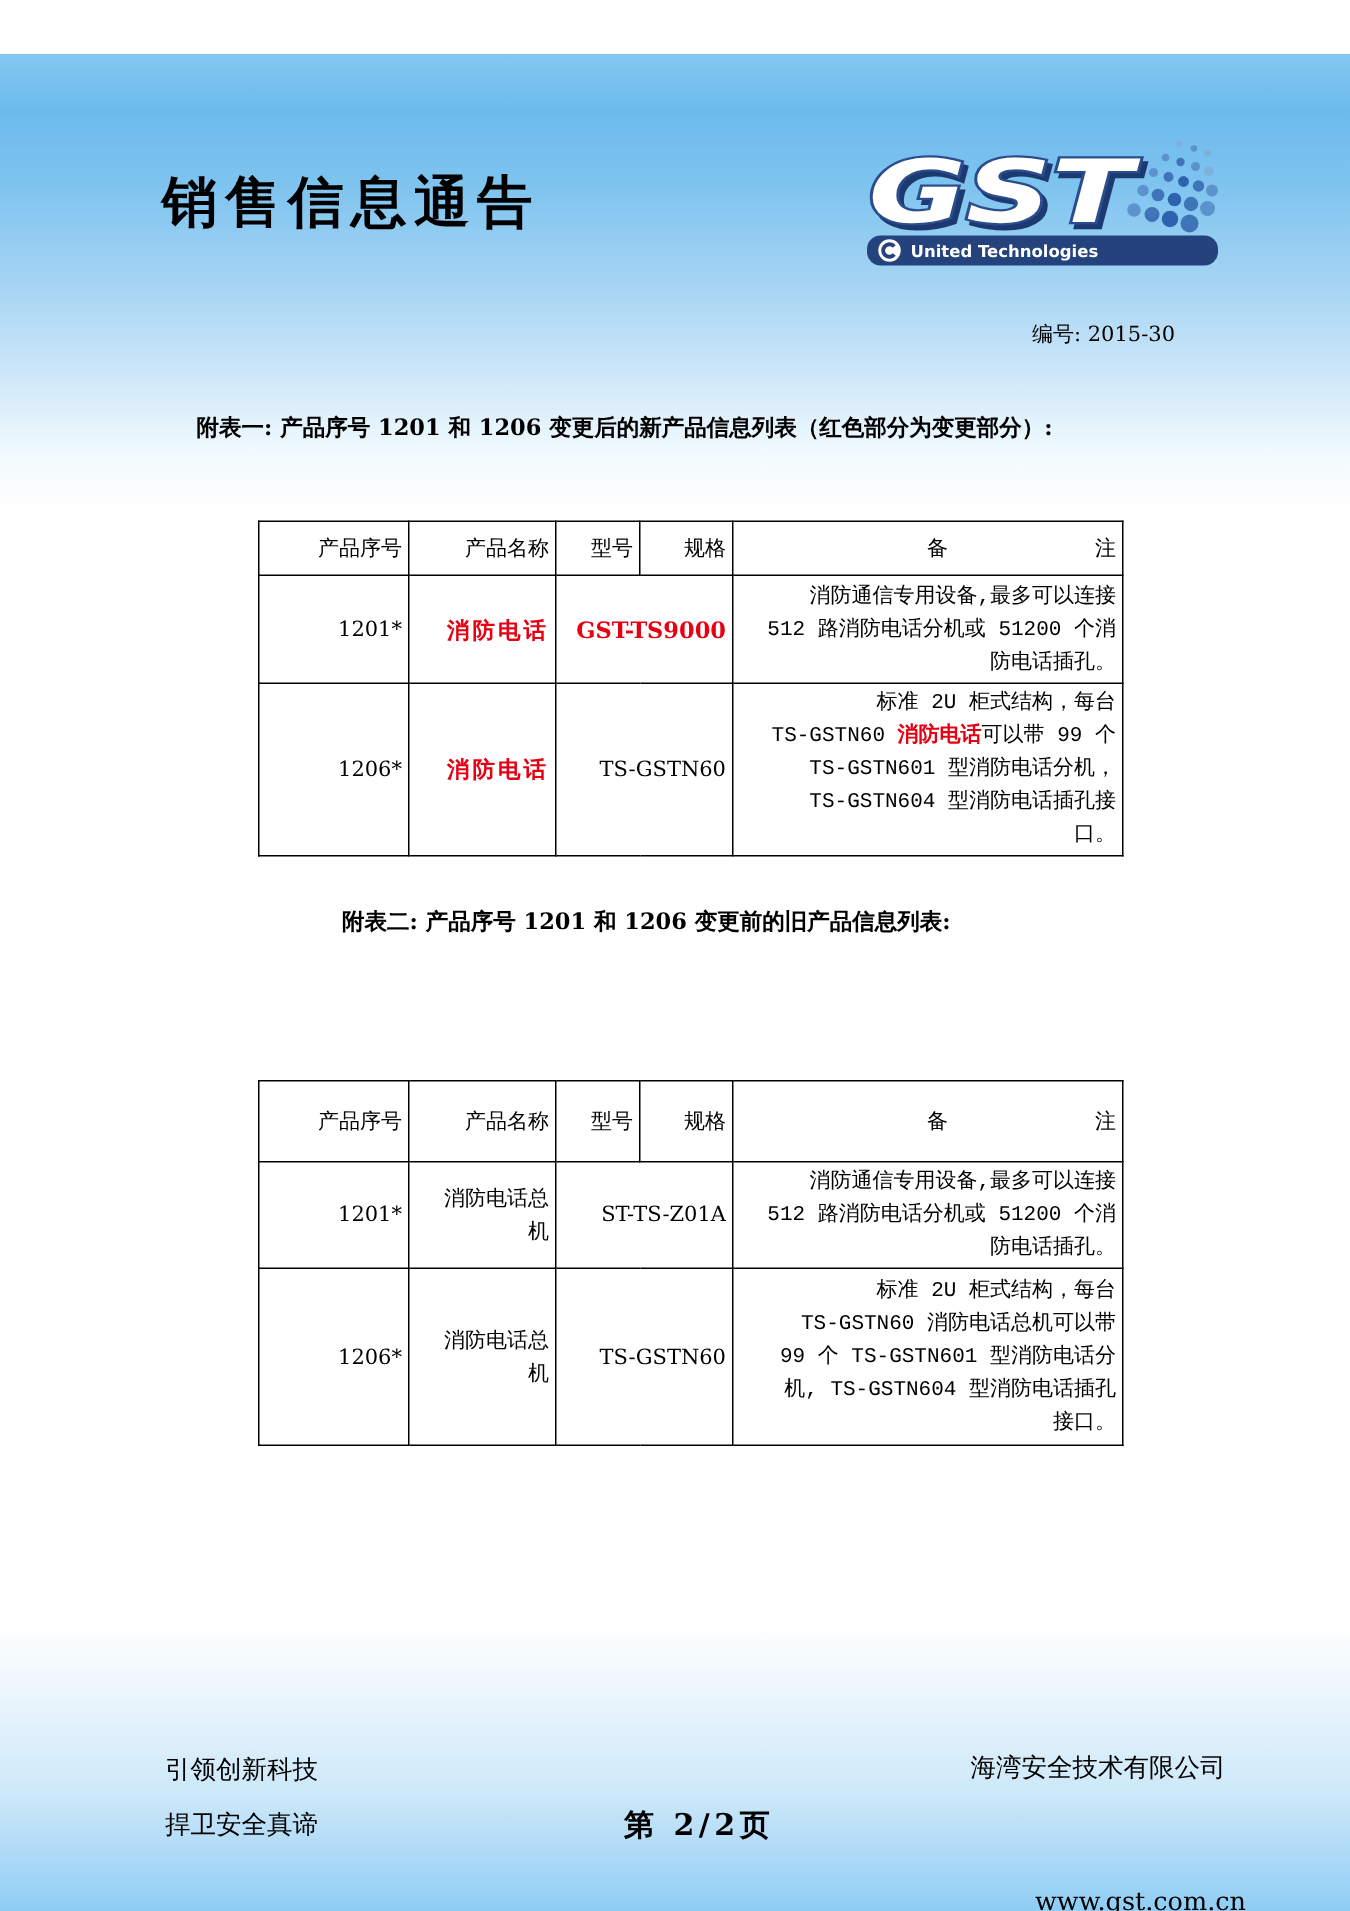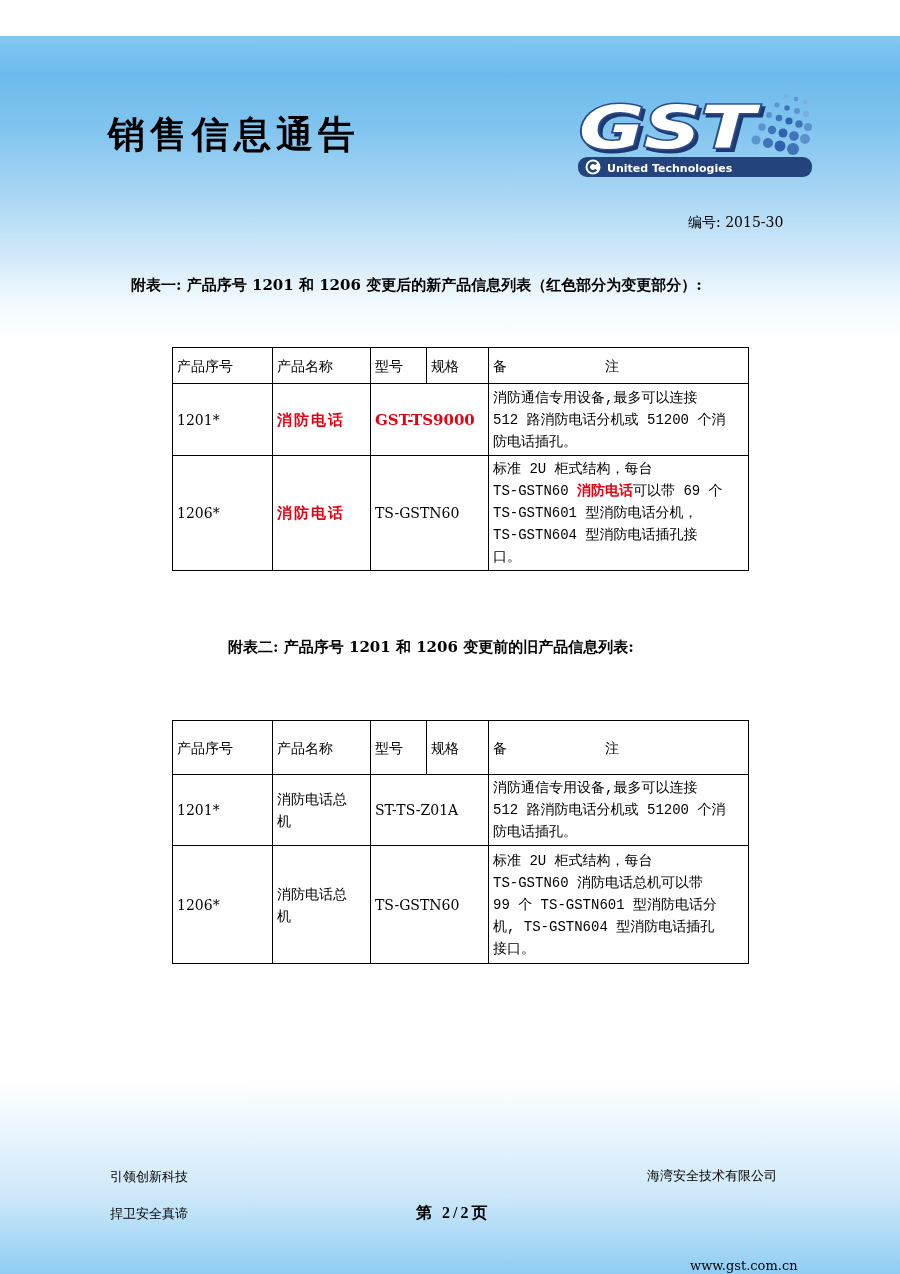--- a/index.html
+++ b/index.html
@@ -34,33 +34,33 @@
     letter-spacing:5px;
     font-family:"DejaVu Serif","Liberation Serif",serif;
   }
 
   
   .doc-number { left:688px; top:178px; font-size:14px; }
 
   
   .caption { font-size:15px; font-weight:bold; white-space:nowrap; }
   .caption1 { left:131px; top:240px; }
-  .caption2 { left:228px; top:602px; }
+  .caption2 { left:228px; top:569px; }
 
   
   table.doc-table {
     position:absolute;
     border-collapse:collapse;
     table-layout:fixed;
     font-size:14px;
     background:transparent;
   }
   table.doc-table td {
     border:1px solid #000;
-    text-align:left;
+    text-align:right;
     vertical-align:middle;
     white-space:pre-line;
     padding:2px 4px;
     line-height:22px;
   }
   td.remark-cell {
     text-align:left;
     padding:3px 8px 3px 9px;
     font-family:Liberation Mono, monospace;
   }
@@ -77,24 +77,24 @@
   }
   .gst-shadow {
     fill:#1d3a70; stroke:#1d3a70; stroke-width:3;
     font-style:italic; font-weight:bold; font-size:58px;
     font-family:"DejaVu Sans","Liberation Sans",sans-serif;
   }
   .ut-text { font-size:11px; font-weight:bold; fill:#ffffff;
     font-family:"DejaVu Sans","Liberation Sans",sans-serif; }
 
   
-  .footer-text { font-size:13px; }
+  .footer-text { font-size:17px; }
   .f-slogan1 { left:110px; top:1132px; }
   .f-slogan2 { left:110px; top:1169px; }
-  .f-page { left:416px; top:1167px; font-size:16px; font-weight:bold; letter-spacing:3px;font-family:Liberation Serif, serif; }
+  .f-page { left:416px; top:1167px; font-size:20px; font-weight:bold; letter-spacing:3px; }
   .f-company { left:647px; top:1131px;text-align:center; }
   .f-website { left:690px; top:1222px; }
 
   
   .watermark { left:780px; top:1224px; width:120px; height:48px; display:flex; align-items:center; }
   .wm-texts { margin-left:2px; }
   .wm-brand {
     font-size:16px; font-weight:bold; color:#1a78c8; line-height:17px;
     font-family:"DejaVu Sans","Liberation Sans",sans-serif;
     text-shadow:-1px -1px 0 #fff, 1px -1px 0 #fff, -1px 1px 0 #fff, 1px 1px 0 #fff;
@@ -174,21 +174,21 @@
         <td colspan="2" class="model-red">GST-TS9000</td>
         <td class="remark-cell">消防通信专用设备,最多可以连接
 512 路消防电话分机或 51200 个消
 防电话插孔。</td>
       </tr>
       <tr style="height:112px">
         <td>1206*</td>
         <td class="name-red">消防电话</td>
         <td colspan="2">TS-GSTN60</td>
         <td class="remark-cell"><span>标准 2U 柜式结构，每台
-TS-GSTN60 </span><span class="red">消防电话</span><span>可以带 69 个
+TS-GSTN60 </span><span class="red">消防电话</span><span>可以带 99 个
 TS-GSTN601 型消防电话分机，
 TS-GSTN604 型消防电话插孔接
 口。</span></td>
       </tr>
     </tbody>
   </table>
 
   <div class="abs caption caption2">附表二: 产品序号 1201 和 1206 变更前的旧产品信息列表:</div>
 
   <table class="doc-table" style="left:172px; top:684px;">

